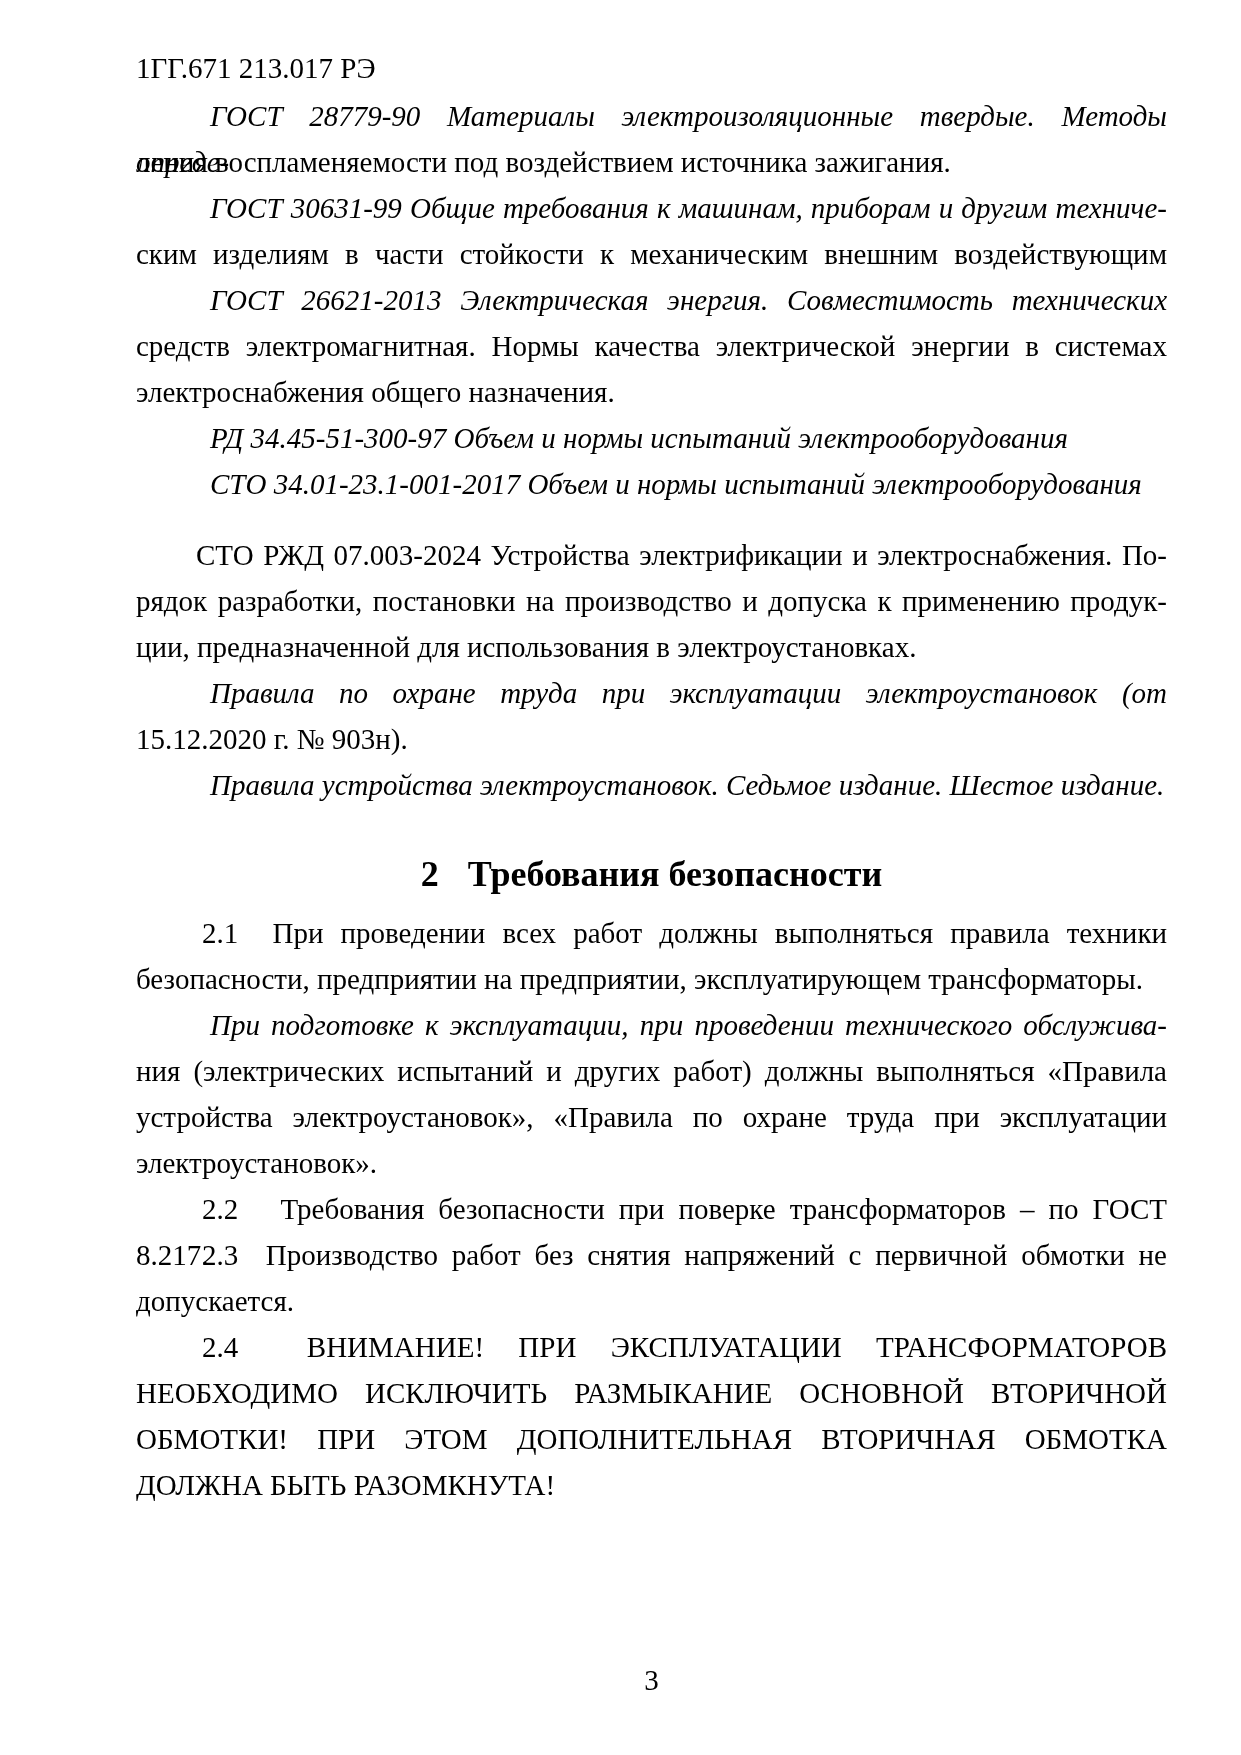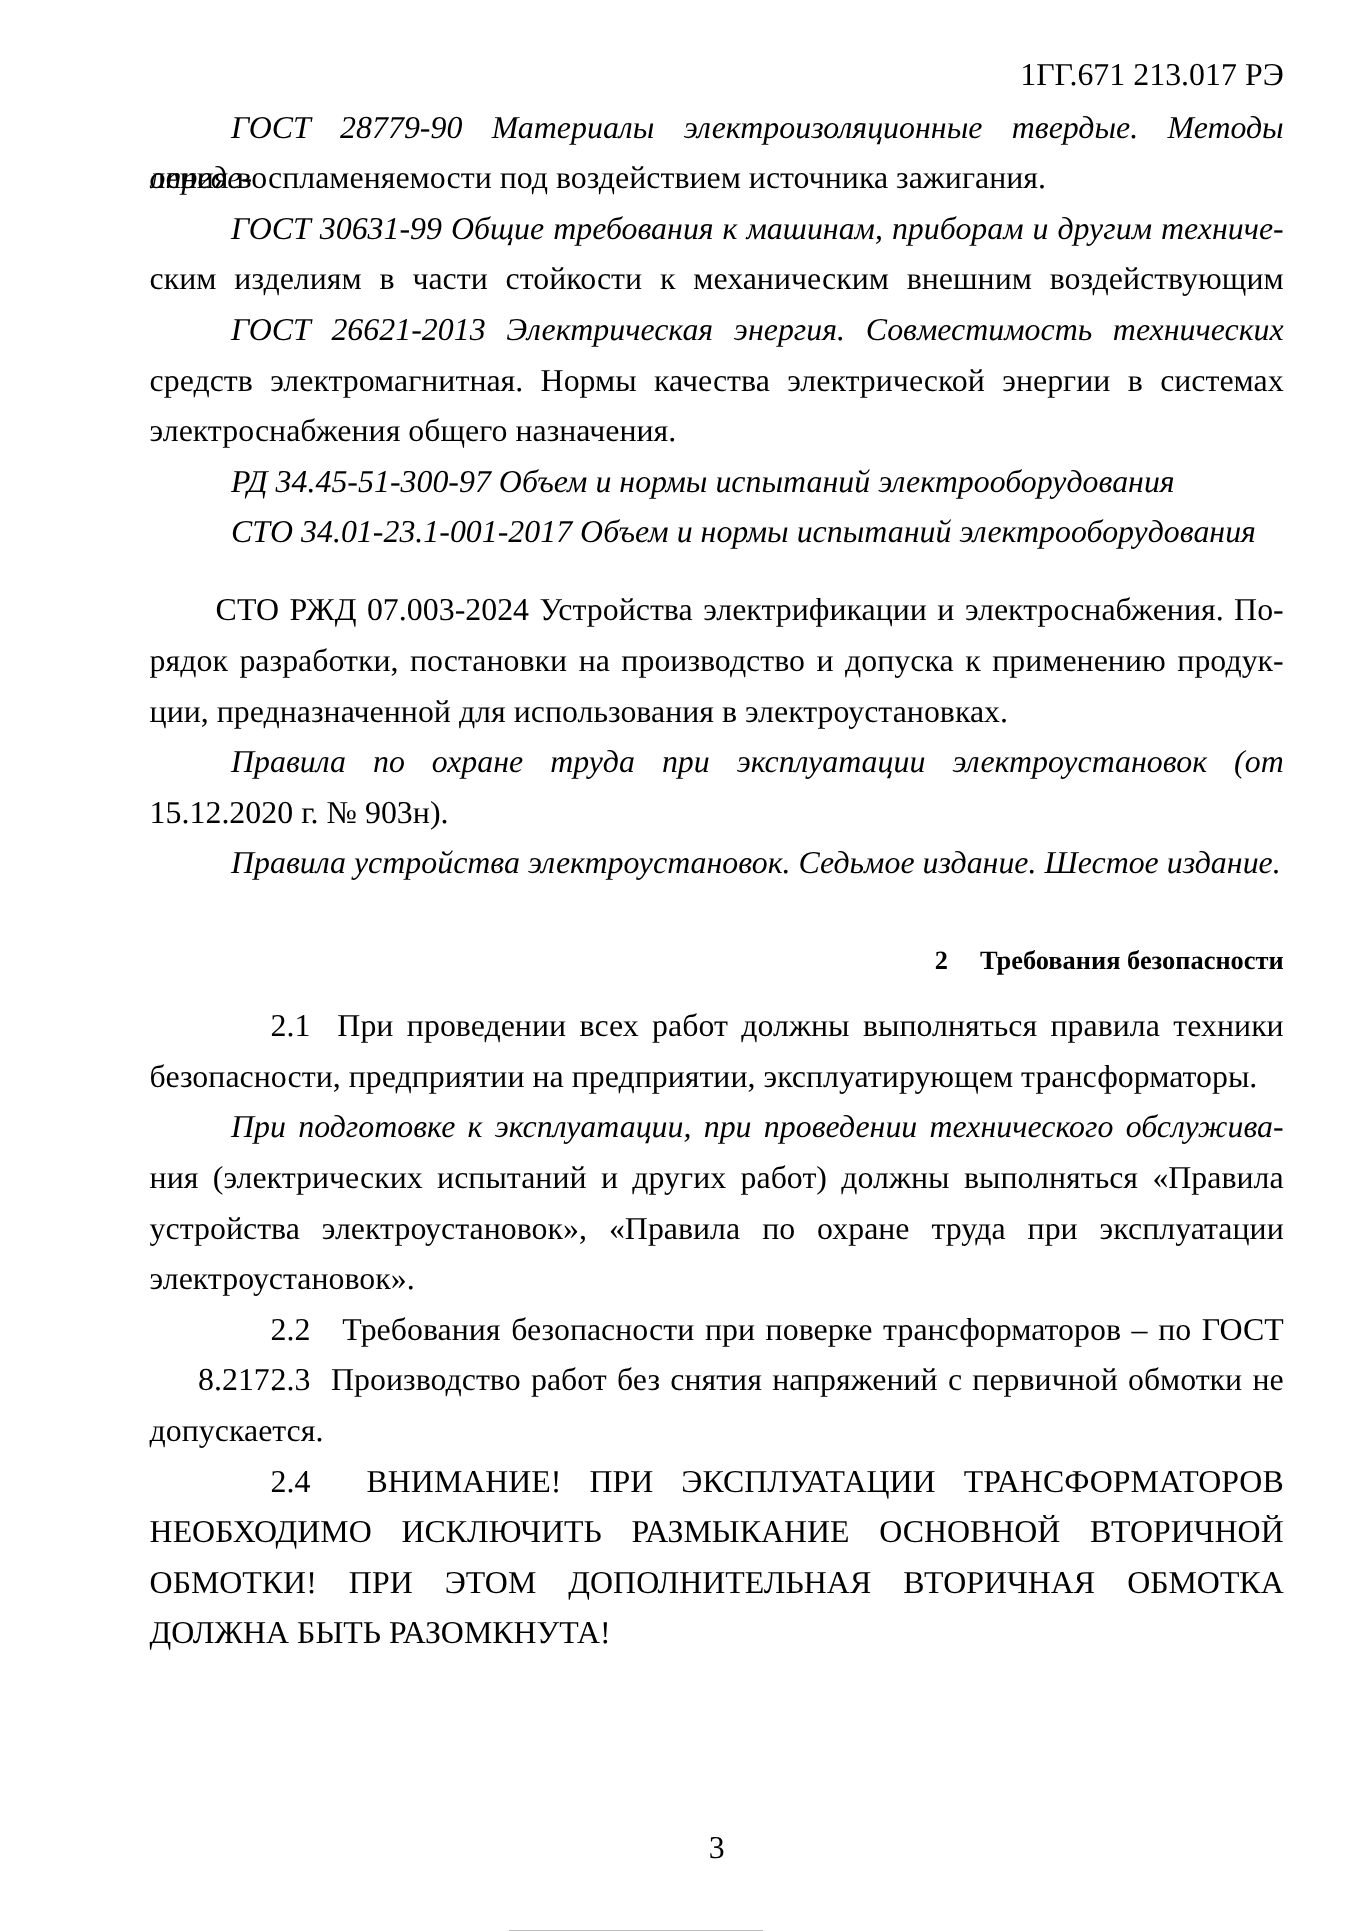--- a/index.html
+++ b/index.html
@@ -8,38 +8,38 @@
     width:1241px; height:1755px;
     margin:0 auto;
     background:#ffffff;
     color:#000000;
     font-family:"Liberation Serif","DejaVu Serif",serif;
     font-size:29px;
     overflow:hidden;
   }
   .doc-header {
     position:absolute; top:50px; left:136px; width:1031px;
-    text-align:right; line-height:36px;
+    text-align:left; line-height:36px;
   }
   .content {
     position:absolute; top:93px; left:136px; width:1031px;
   }
   .para { margin:0; padding:0; }
   .line {
     height:46px; line-height:46px;
     text-align:justify; text-align-last:justify;
   }
   .line.last { text-align-last:left; }
   .ind-default > .line.first { text-indent:74px;font-style:italic; }
   .ind-small   > .line.first { text-indent:60px;margin-top:25px; }
-  .ind-num     > .line.first { text-indent:66px;margin-left:44px; }
+  .ind-num     > .line.first { text-indent:66px; }
   .heading {
     height:46px; line-height:46px;
     margin-top:43px; margin-bottom:13px;
-    text-align:right; font-weight:bold; font-size:24px;
+    text-align:center; font-weight:bold; font-size:36px;
   }
   .heading .hnum { margin-right:29px; }
   .footer {
     position:absolute; top:1657px; left:136px; width:1031px;
     text-align:center; line-height:46px;
   }
 </style>
 </head>
 <body>
 

